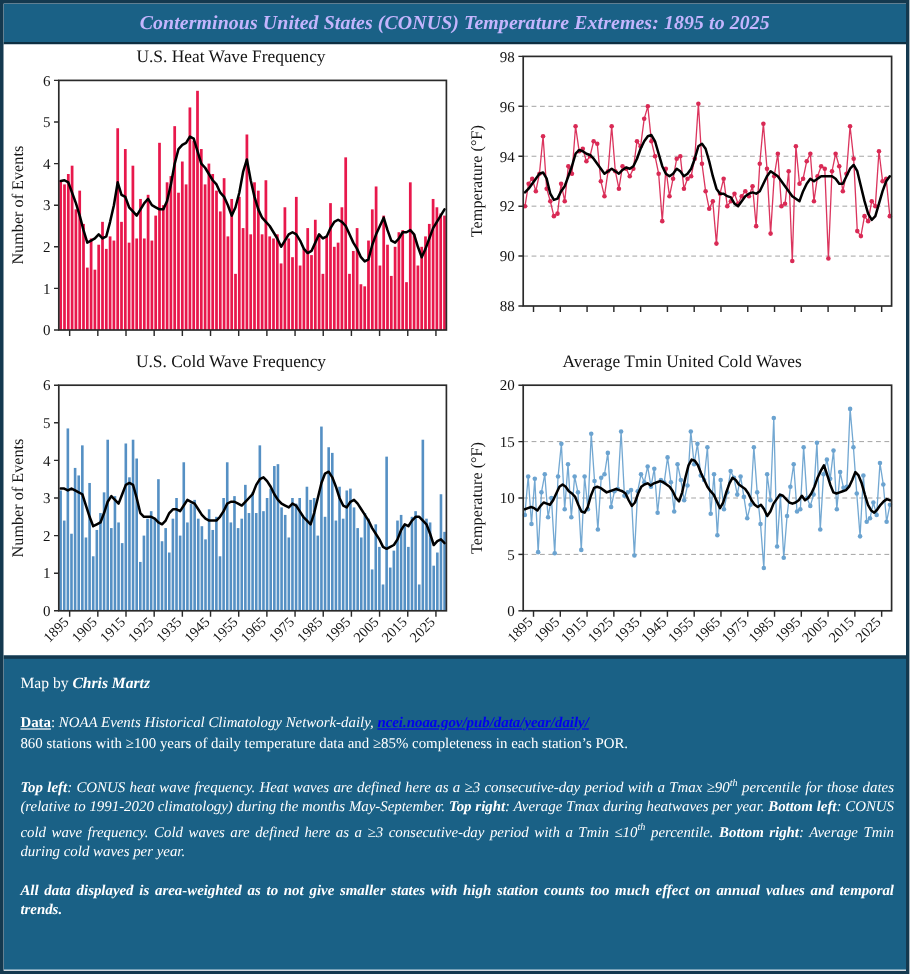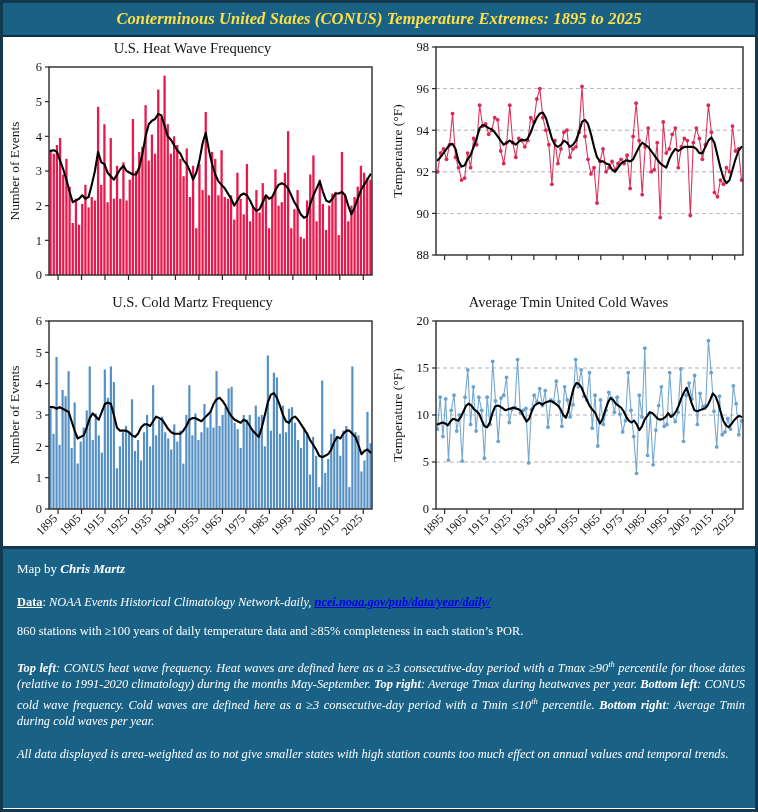--- a/index.html
+++ b/index.html
@@ -17,21 +17,21 @@
     overflow: hidden;
   }
   
   #title-banner {
     background: #1a6186;
     border-bottom: 2px solid #0d2f42;
     height: 34px;
     display: flex; align-items: center; justify-content: center;
   }
   #title-text {
-    color: #fde047;
+    color: #c4b5fd;
     font-weight: bold;
     font-style: italic;
     font-size: 16.5px;
     letter-spacing: .1px;
     white-space: nowrap;
   }
   
   #charts-area {
     background: #ffffff;
     height: 509px;
@@ -63,24 +63,24 @@
     padding: 12px 10px 8px 14px;
     font-size: 12.4px;
     line-height: 15.5px;
   }
   #credit-line { font-size: 13px; margin-bottom: 18px; }
   #credit-name { font-weight: bold; font-style: italic; }
   #data-block { margin-bottom: 16px; }
   #data-label { font-weight: bold; text-decoration: underline; text-align: center; }
   #data-source { font-style: italic; }
   #data-link { font-weight: bold; font-style: italic; text-decoration: underline; }
-  #data-detail { display: block; margin-top: 14px; }
+  #data-detail { display: block; margin-top: 2px; }
   #method-block { font-style: italic; text-align: justify; margin-bottom: 16px; line-height: 16.5px; }
   #method-block b { font-weight: bold; }
-  #note-block { font-style: italic; font-weight: normal; text-align: justify; line-height: 16.5px; }
+  #note-block { font-style: italic; font-weight: bold; text-align: justify; line-height: 16.5px; }
   sup { font-size: 8.5px; vertical-align: super; font-style: italic; }
 </style>
 </head>
 <body>
 
 <div id="infographic">
 
   <div id="title-banner">
     <div id="title-text">Conterminous United States (CONUS) Temperature Extremes: 1895 to 2025</div>
   </div>
@@ -361,21 +361,21 @@
             <line x1="263.44484615384613" x2="263.44484615384613" y1="216" y2="221" class="tickmark"></line>
             <line x1="285.7613846153846" x2="285.7613846153846" y1="216" y2="221" class="tickmark"></line>
             <line x1="308.07792307692307" x2="308.07792307692307" y1="216" y2="221" class="tickmark"></line>
             <line x1="330.39446153846154" x2="330.39446153846154" y1="216" y2="221" class="tickmark"></line>
             <line x1="352.711" x2="352.711" y1="216" y2="221" class="tickmark"></line>
           </svg>
       </div>
     </div>
     <div class="chart-row">
       <div class="chart-cell">
-        <div class="chart-title">U.S. Cold Martz Frequency</div>
+        <div class="chart-title">U.S. Cold Wave Frequency</div>
         <svg id="svg-chart-2" width="379" height="252">
             <rect x="46.42" y="95.73" width="2.17" height="100.27" fill="#5590c4"></rect>
             <rect x="49.44" y="120.80" width="2.17" height="75.20" fill="#5590c4"></rect>
             <rect x="52.46" y="44.03" width="2.17" height="151.97" fill="#5590c4"></rect>
             <rect x="55.48" y="131.77" width="2.17" height="64.23" fill="#5590c4"></rect>
             <rect x="58.50" y="76.93" width="2.17" height="119.07" fill="#5590c4"></rect>
             <rect x="61.52" y="83.20" width="2.17" height="112.80" fill="#5590c4"></rect>
             <rect x="64.53" y="58.13" width="2.17" height="137.87" fill="#5590c4"></rect>
             <rect x="67.55" y="134.90" width="2.17" height="61.10" fill="#5590c4"></rect>
             <rect x="70.57" y="89.47" width="2.17" height="106.53" fill="#5590c4"></rect>

